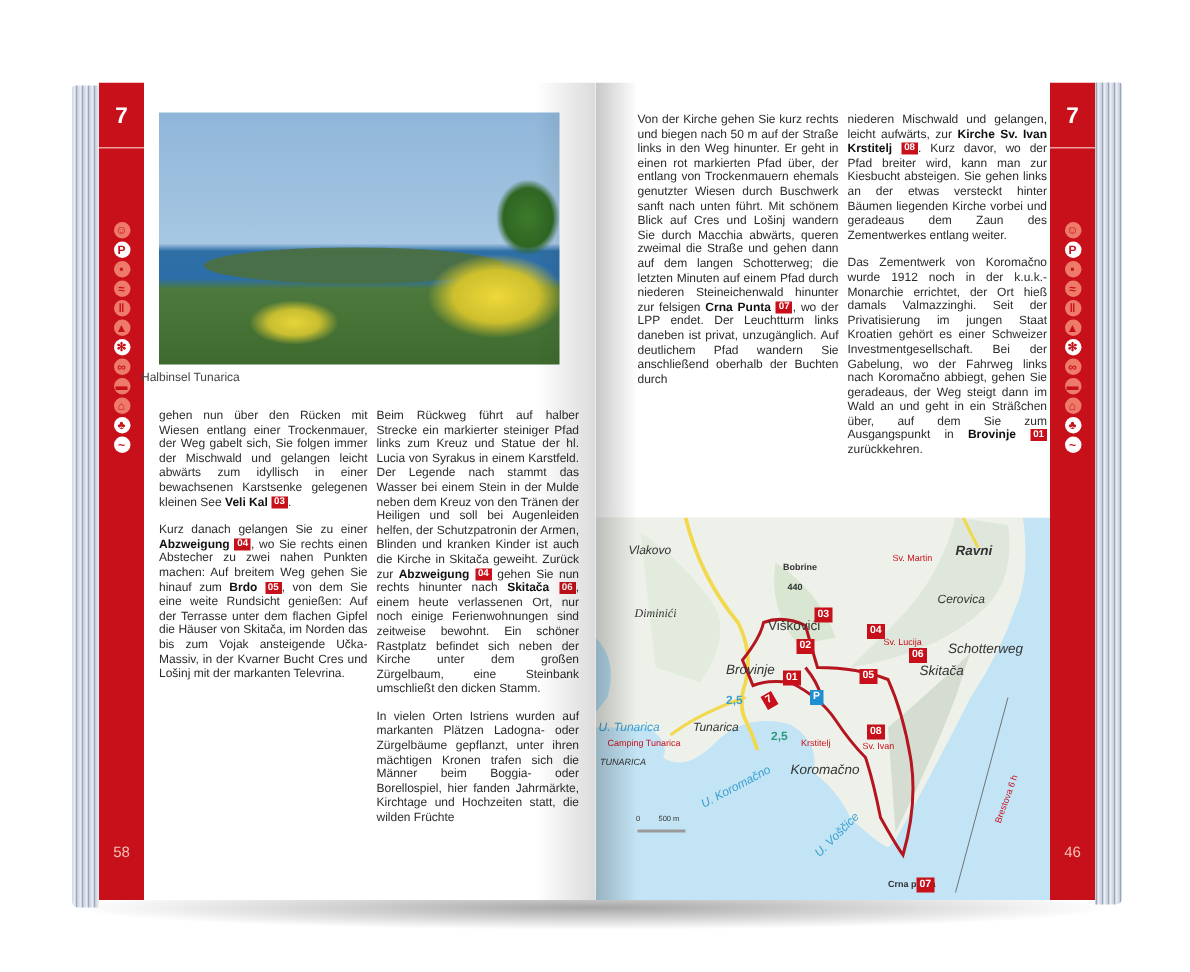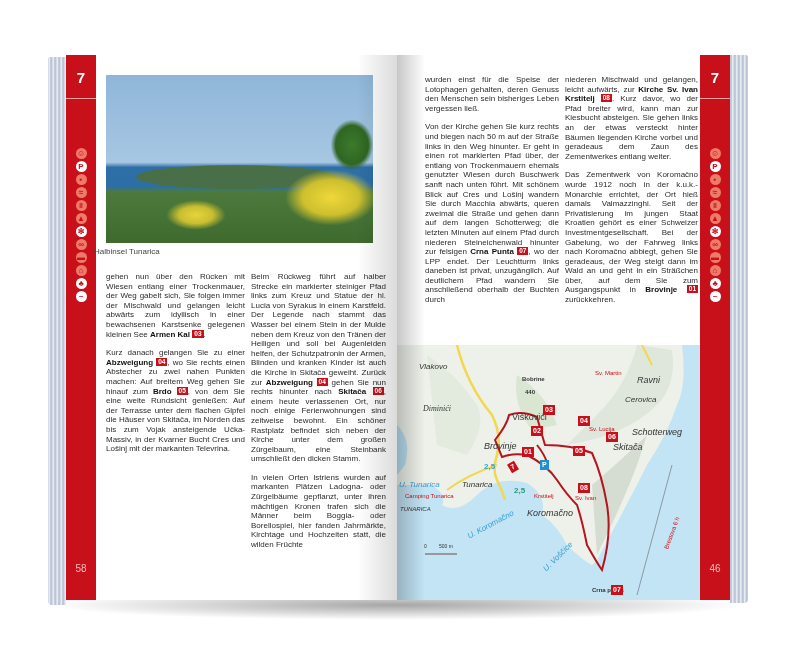--- a/index.html
+++ b/index.html
@@ -67,34 +67,33 @@
 
   <div class="photo">
     <div class="land"></div>
       <div class="bush1"></div>
       <div class="bush2"></div>
       <div class="trees"></div>
   </div>
   <div class="caption">Halbinsel Tunarica</div>
 
   <div class="col" style="left:40px;top:217px;width:139px;">
-    <p><span>gehen nun über den Rücken mit Wiesen entlang einer Trockenmauer, der Weg gabelt sich, Sie folgen immer der Mischwald und gelangen leicht abwärts zum idyllisch in einer bewachsenen Karstsenke gelegenen kleinen See </span><b>Armen Kal</b> <span class="wp">03</span>.</p>
+    <p><span>gehen nun über den Rücken mit Wiesen entlang einer Trockenmauer, der Weg gabelt sich, Sie folgen immer der Mischwald und gelangen leicht abwärts zum idyllisch in einer bewachsenen Karstsenke gelegenen kleinen See </span><b>Veli Kal</b> <span class="wp">03</span>.</p>
     <p><span>Kurz danach gelangen Sie zu einer </span><b>Abzweigung</b> <span class="wp">04</span><span>, wo Sie rechts einen Abstecher zu zwei nahen Punkten machen: Auf breitem Weg gehen Sie hinauf zum </span><b>Brdo</b> <span class="wp">05</span><span>, von dem Sie eine weite Rundsicht genießen: Auf der Terrasse unter dem flachen Gipfel die Häuser von Skitača, im Norden das bis zum Vojak ansteigende Učka-Massiv, in der Kvarner Bucht Cres und Lošinj mit der markanten Televrina.</span></p>
   </div>
 
   <div class="col" style="left:185px;top:217px;width:135px;">
     <p><span>Beim Rückweg führt auf halber Strecke ein markierter steiniger Pfad links zum Kreuz und Statue der hl. Lucia von Syrakus in einem Karstfeld. Der Legende nach stammt das Wasser bei einem Stein in der Mulde neben dem Kreuz von den Tränen der Heiligen und soll bei Augenleiden helfen, der Schutzpatronin der Armen, Blinden und kranken Kinder ist auch die Kirche in Skitača geweiht. Zurück zur </span><b>Abzweigung</b> <span class="wp">04</span><span> gehen Sie nun rechts hinunter nach </span><b>Skitača</b> <span class="wp">06</span><span>, einem heute verlassenen Ort, nur noch einige Ferienwohnungen sind zeitweise bewohnt. Ein schöner Rastplatz befindet sich neben der Kirche unter dem großen Zürgelbaum, eine Steinbank umschließt den dicken Stamm.</span></p>
     <p>In vielen Orten Istriens wurden auf markanten Plätzen Ladogna- oder Zürgelbäume gepflanzt, unter ihren mächtigen Kronen trafen sich die Männer beim Boggia- oder Borellospiel, hier fanden Jahrmärkte, Kirchtage und Hochzeiten statt, die wilden Früchte</p>
   </div>
   <div class="gutter-l"></div>
 </div>
 
 <div class="page right">
   <div class="col" style="left:28px;top:20px;width:134px;">
-    <p>wurden einst für die Speise der Lotophagen gehalten, deren Genuss den Menschen sein bisheriges Leben vergessen ließ.</p>
     <p><span>Von der Kirche gehen Sie kurz rechts und biegen nach 50 m auf der Straße links in den Weg hinunter. Er geht in einen rot markierten Pfad über, der entlang von Trockenmauern ehemals genutzter Wiesen durch Buschwerk sanft nach unten führt. Mit schönem Blick auf Cres und Lošinj wandern Sie durch Macchia abwärts, queren zweimal die Straße und gehen dann auf dem langen Schotterweg; die letzten Minuten auf einem Pfad durch niederen Steineichenwald hinunter zur felsigen </span><b>Crna Punta</b> <span class="wp">07</span><span>, wo der LPP endet. Der Leuchtturm links daneben ist privat, unzugänglich. Auf deutlichem Pfad wandern Sie anschließend oberhalb der Buchten durch</span></p>
   </div>
   <div class="col" style="left:168px;top:20px;width:133px;">
     <p><span>niederen Mischwald und gelangen, leicht aufwärts, zur </span><b>Kirche Sv. Ivan Krstitelj</b> <span class="wp">08</span><span>. Kurz davor, wo der Pfad breiter wird, kann man zur Kiesbucht absteigen. Sie gehen links an der etwas versteckt hinter Bäumen liegenden Kirche vorbei und geradeaus dem Zaun des Zementwerkes entlang weiter.</span></p>
     <p><span>Das Zementwerk von Koromačno wurde 1912 noch in der k.u.k.-Monarchie errichtet, der Ort hieß damals Valmazzinghi. Seit der Privatisierung im jungen Staat Kroatien gehört es einer Schweizer Investmentgesellschaft. Bei der Gabelung, wo der Fahrweg links nach Koromačno abbiegt, gehen Sie geradeaus, der Weg steigt dann im Wald an und geht in ein Sträßchen über, auf dem Sie zum Ausgangspunkt in </span><b>Brovinje</b> <span class="wp">01</span><span> zurückkehren.</span></p>
   </div>
 
   <div class="map">
     <svg width="303" height="255" viewBox="0 0 303 255">
 
@@ -115,21 +114,21 @@
 
       <line x1="275" y1="120" x2="240" y2="250" stroke="#666" stroke-width="0.6"></line>
     </svg>
     <span class="maplabel" style="left:22px;top:17px;">Vlakovo</span>
     <span class="maplabel sm" style="left:125px;top:31px;">Bobrine</span>
     <span class="maplabel sm" style="left:128px;top:44px;">440</span>
     <span class="maplabel" style="left:26px;top:59px;font-family:Liberation Serif, serif;">Diminići</span>
     <span class="maplabel" style="left:115px;top:67px;font-style:normal;font-size:9px;">Viškovići</span>
     <span class="maplabel" style="left:87px;top:96px;font-size:9px;">Brovinje</span>
     <span class="maplabel red" style="left:198px;top:25px;">Sv. Martin</span>
-    <span class="maplabel" style="left:240px;top:30px;font-size:9px;">Ravni</span>
+    <span class="maplabel" style="left:240px;top:17px;font-size:9px;font-weight:bold;">Ravni</span>
     <span class="maplabel" style="left:228px;top:50px;">Cerovica</span>
     <span class="maplabel red" style="left:192px;top:81px;">Sv. Lucija</span>
     <span class="maplabel" style="left:235px;top:82px;font-size:9px;">Schotterweg</span>
     <span class="maplabel" style="left:216px;top:97px;font-size:9px;">Skitača</span>
     <span class="maplabel sea" style="left:2px;top:135px;">U. Tunarica</span>
     <span class="maplabel" style="left:65px;top:135px;">Tunarica</span>
     <span class="maplabel red" style="left:8px;top:148px;">Camping Tunarica</span>
     <span class="maplabel" style="left:3px;top:161px;font-size:6px;">TUNARICA</span>
     <span class="maplabel red" style="left:137px;top:148px;">Krstitelj</span>
     <span class="maplabel red" style="left:178px;top:150px;">Sv. Ivan</span>

